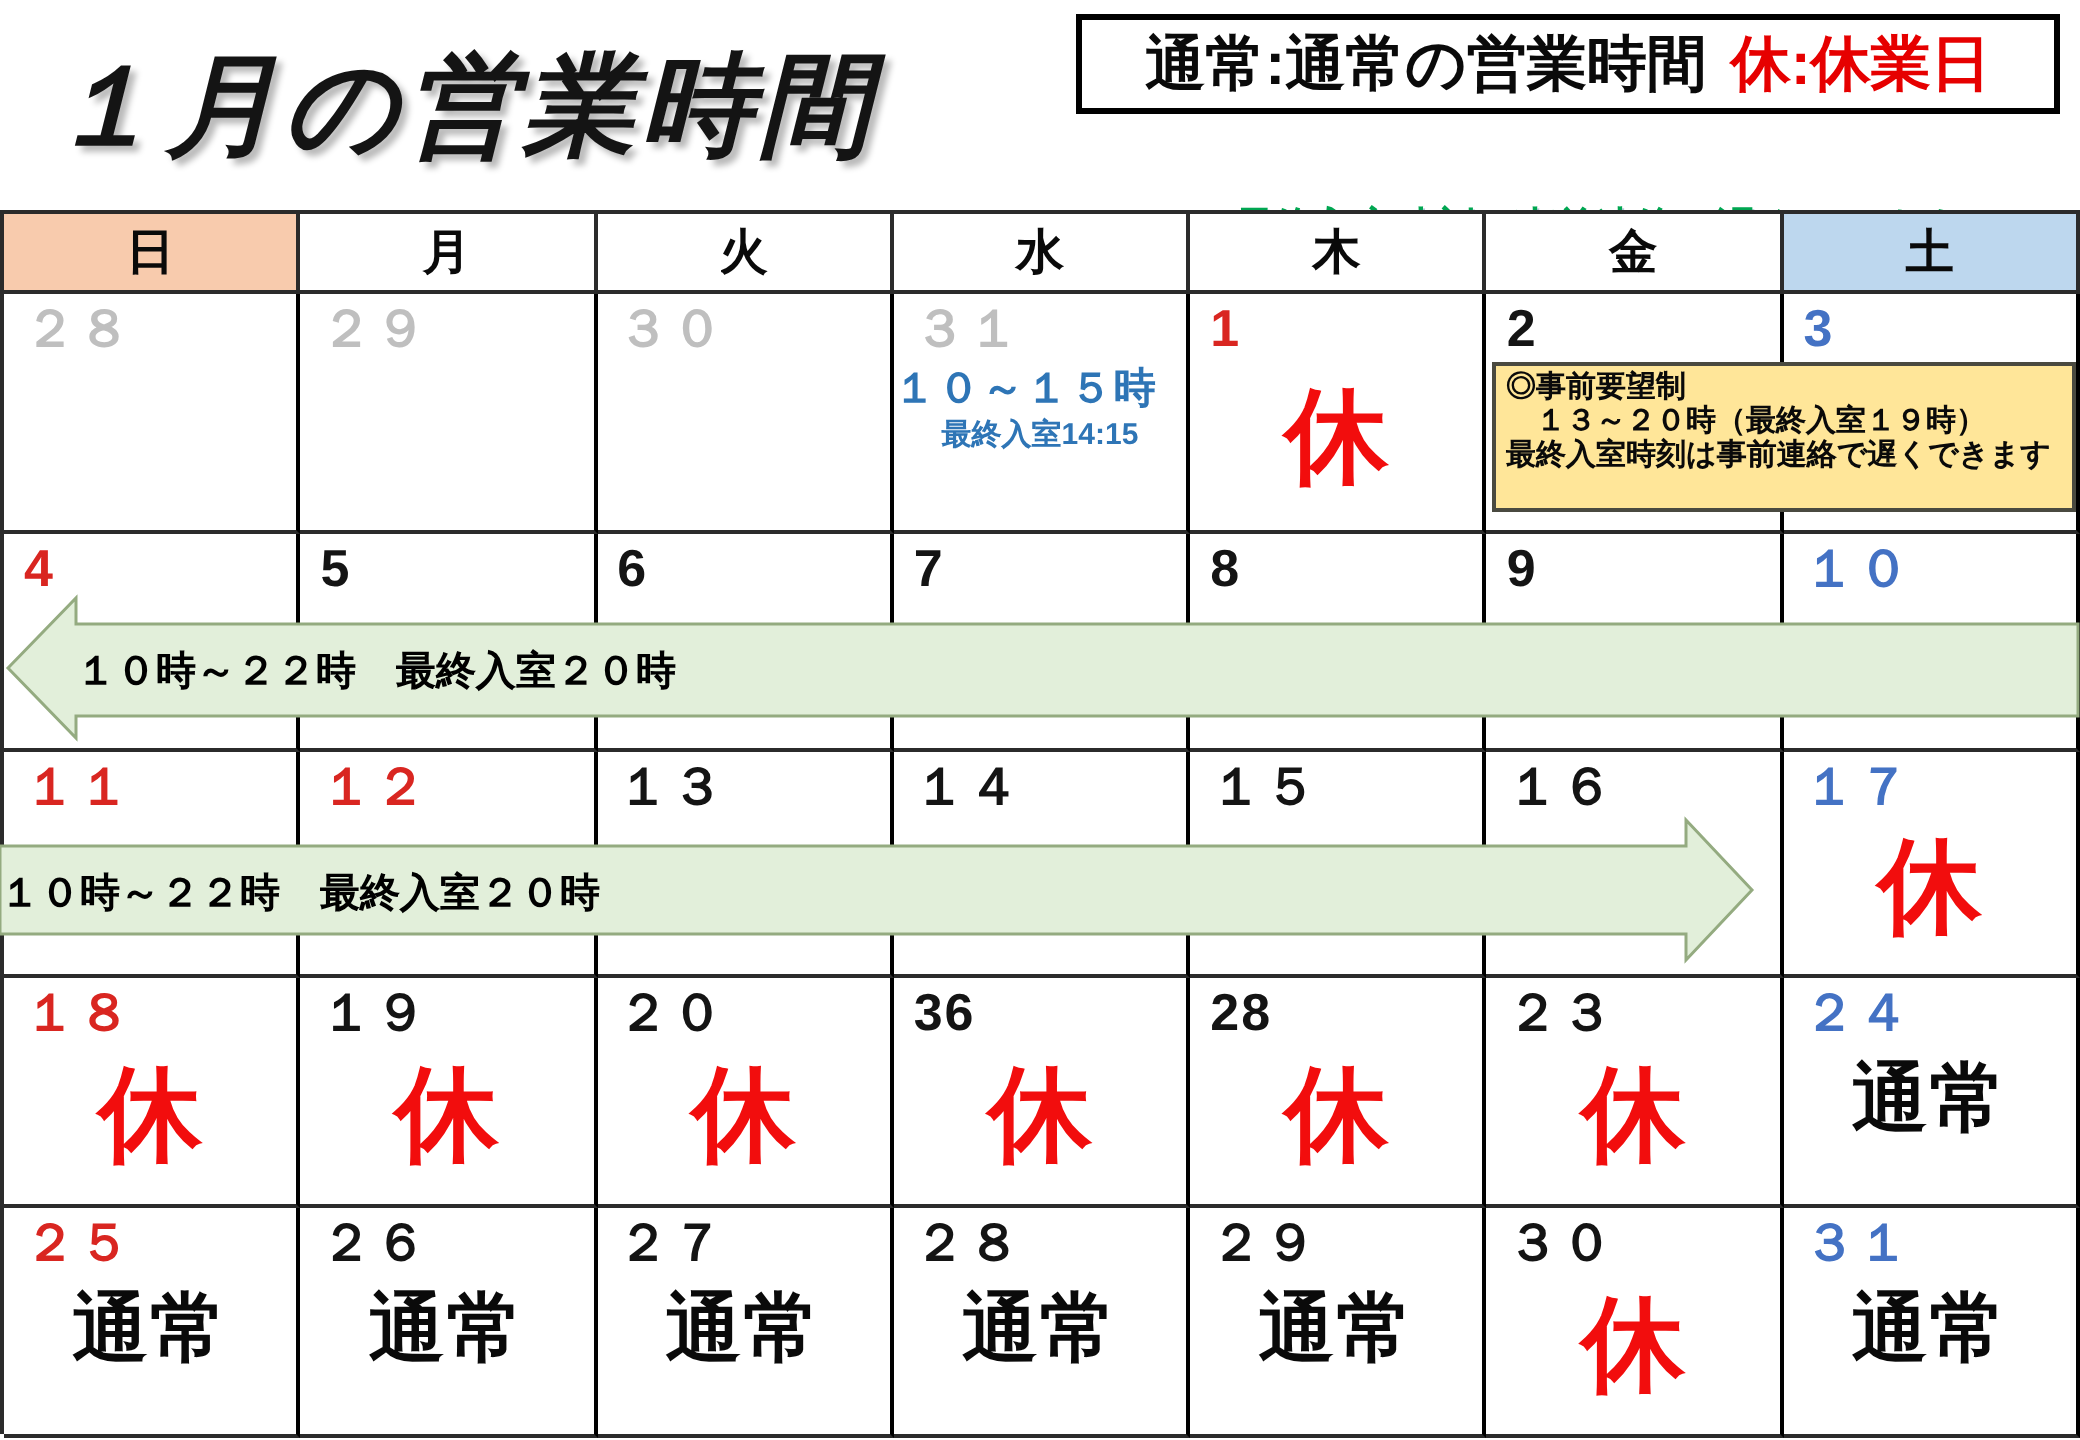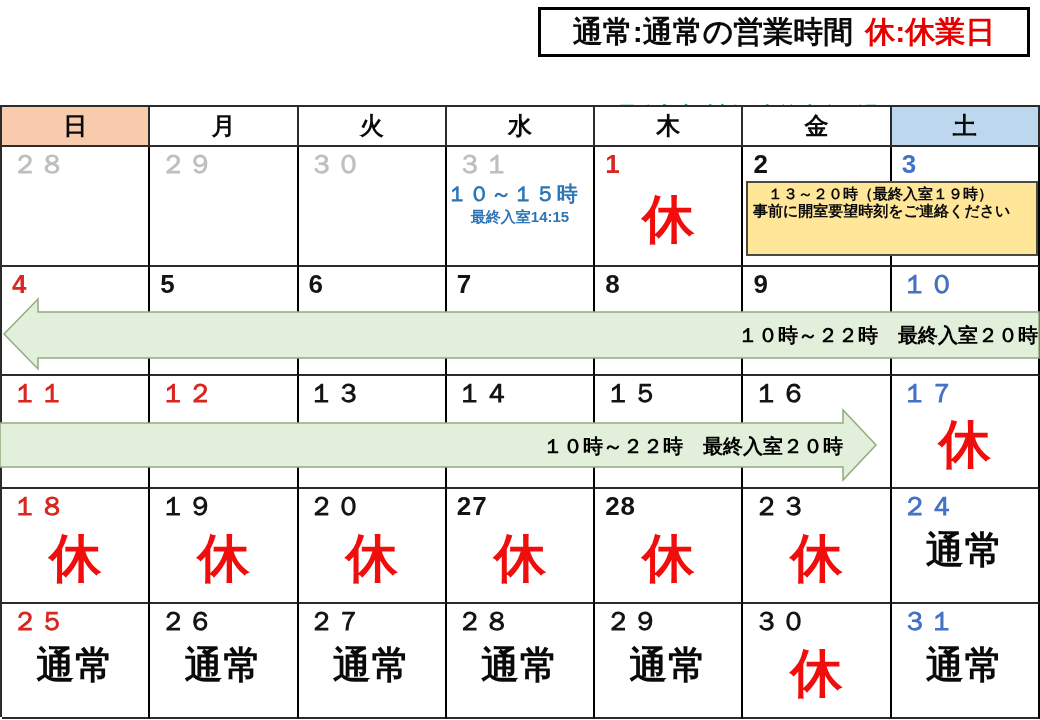--- a/index.html
+++ b/index.html
@@ -45,38 +45,39 @@
   .status.closed{top:61%;transform:translateY(-50%);font-size:52px;color:#f20d0d;}
   .status.normal{top:54%;transform:translateY(-50%);font-size:38px;color:#0a0a0a;letter-spacing:1px;}
   .extra1{position:absolute;top:33px;width:100%;text-align:left;
           color:#2e75b6;font-weight:700;font-size:21px;letter-spacing:1px;}
   .extra2{position:absolute;top:61px;width:100%;text-align:center;
           color:#2e75b6;font-weight:700;font-size:15px;}
 
   
   .banner{position:absolute;}
   .banner svg{display:block;}
-  .banner-text{position:absolute;top:26px;text-align:right;font-size:20px;
+  .banner-text{position:absolute;top:26px;text-align:left;font-size:20px;
                font-weight:700;color:#000;white-space:pre;}
   .banner-left{left:0;top:296px;width:1040px;height:76px;}
   .banner-left .banner-text{left:38px;width:1000px;}
   .banner-right{left:0;top:408px;width:878px;height:74px;}
   .banner-right .banner-text{left:0;width:843px;top:25px;}
 
   
   .note-box{position:absolute;left:746px;top:181px;width:292px;height:75px;
             background:#ffe699;border:2px solid #4a4a40;box-sizing:border-box;
             padding:2px 5px;font-size:15px;font-weight:700;color:#0a0a0a;
             line-height:17px;white-space:pre;}
 </style>
 </head>
 <body>
 
 <div class="page">
 
+  <h1 class="title">１月の営業時間</h1>
 
   <div class="legend-box"><span>通常:通常の営業時間</span><span class="legend-closed">休:休業日</span></div>
 
   <div class="notice">
     <div>※最終入室時刻は事前連絡で遅くできます</div>
     <div>ＬＩＮＥメッセージでお願いします</div>
   </div>
 
   <div class="calendar" id="calendar">
       <div class="hcell sun">日</div>
@@ -159,21 +160,21 @@
       </div>
       <div class="cell">
         <span class="daynum black">１９</span>
         <div class="status closed">休</div>
       </div>
       <div class="cell">
         <span class="daynum black">２０</span>
         <div class="status closed">休</div>
       </div>
       <div class="cell">
-        <span class="daynum black">27</span>
+        <span class="daynum black">36</span>
         <div class="status closed">休</div>
       </div>
       <div class="cell">
         <span class="daynum black">28</span>
         <div class="status closed">休</div>
       </div>
       <div class="cell">
         <span class="daynum black">２３</span>
         <div class="status closed">休</div>
       </div>
@@ -218,15 +219,15 @@
     <div class="banner-text">１０時～２２時　最終入室２０時</div>
   </div>
 
   <div class="banner banner-right">
     <svg width="878" height="74" viewBox="0 0 878 74">
       <polygon points="0,15 843,15 843,2 876,37 843,72 843,59 0,59" fill="#e2efda" stroke="#94ab80" stroke-width="1.5"></polygon>
     </svg>
     <div class="banner-text">１０時～２２時　最終入室２０時</div>
   </div>
 
-  <div class="note-box" id="note-box"><div>　１３～２０時（最終入室１９時）</div><div>事前に開室要望時刻をご連絡ください</div></div>
+  <div class="note-box" id="note-box"><div>◎事前要望制</div><div>　１３～２０時（最終入室１９時）</div><div>最終入室時刻は事前連絡で遅くできます</div></div>
 
 </div>
 
 </body></html>

